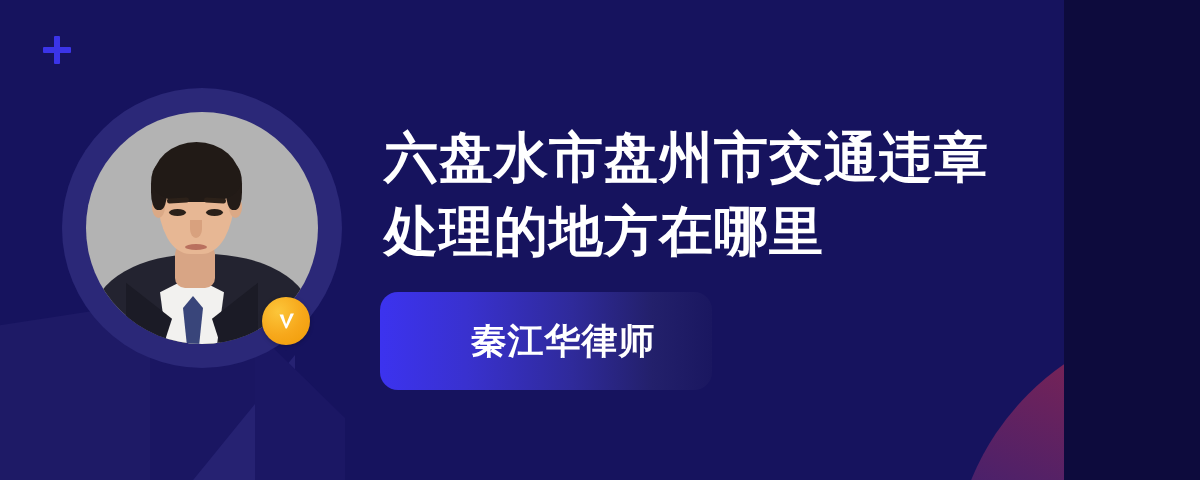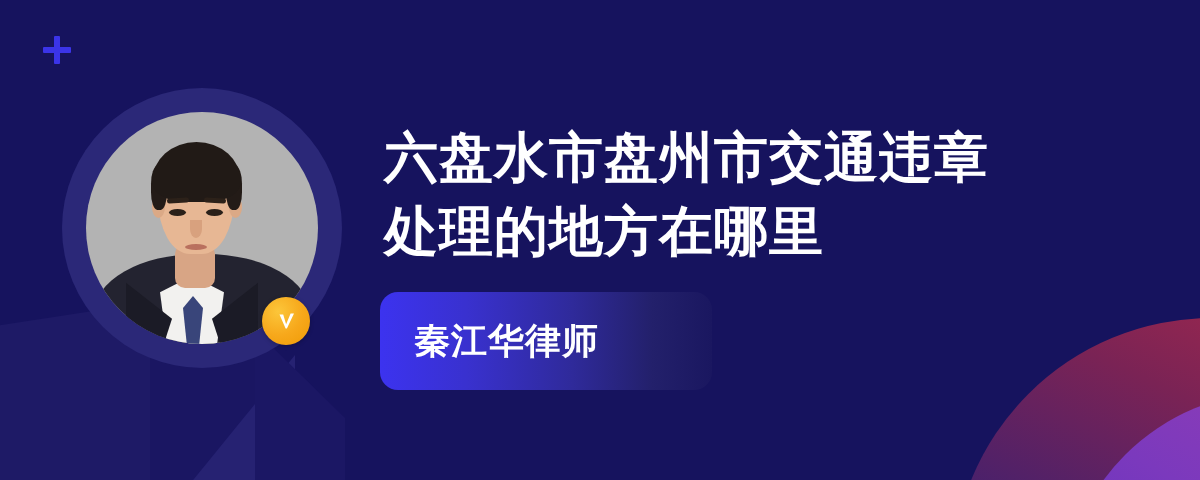--- a/index.html
+++ b/index.html
@@ -2,21 +2,21 @@
 <html><head>
 <meta charset="utf-8">
 <style>
   html, body {
     margin: 0;
     padding: 0;
     background: #0d0b3d;
   }
   #stage {
     position: relative;
-    width: 1200px;
+    width: 1064px;
     height: 480px;
     overflow: hidden;
     background: #16135e;
     font-family: "Liberation Sans", "DejaVu Sans", sans-serif;
   }
 
   
   .bg-base {
     position: absolute;
     inset: 0;
@@ -295,20 +295,21 @@
     left: 380px;
     top: 292px;
     width: 332px;
     height: 98px;
     border-radius: 18px;
     background: linear-gradient(90deg, #3c33ef 0%, #3931cf 26%, #2f2a9a 58%, #23206b 82%, #1a1760 100%);
     display: flex;
     align-items: center;
     box-sizing: border-box;
     padding-left: 34px;
+    justify-content: center;
   }
   .name-badge-text {
     color: #ffffff;
     font-size: 36px;
     font-weight: 700;
     letter-spacing: 1px;
     line-height: 1;
   }
 </style>
 </head>

